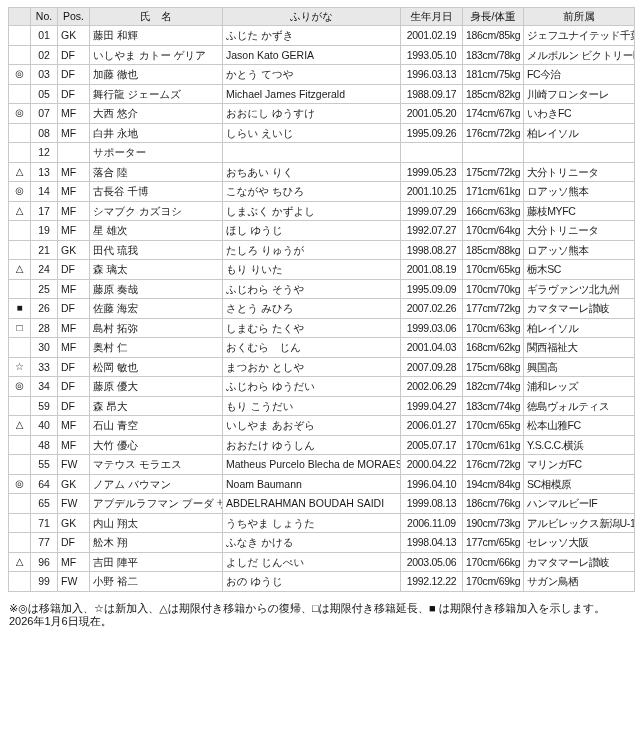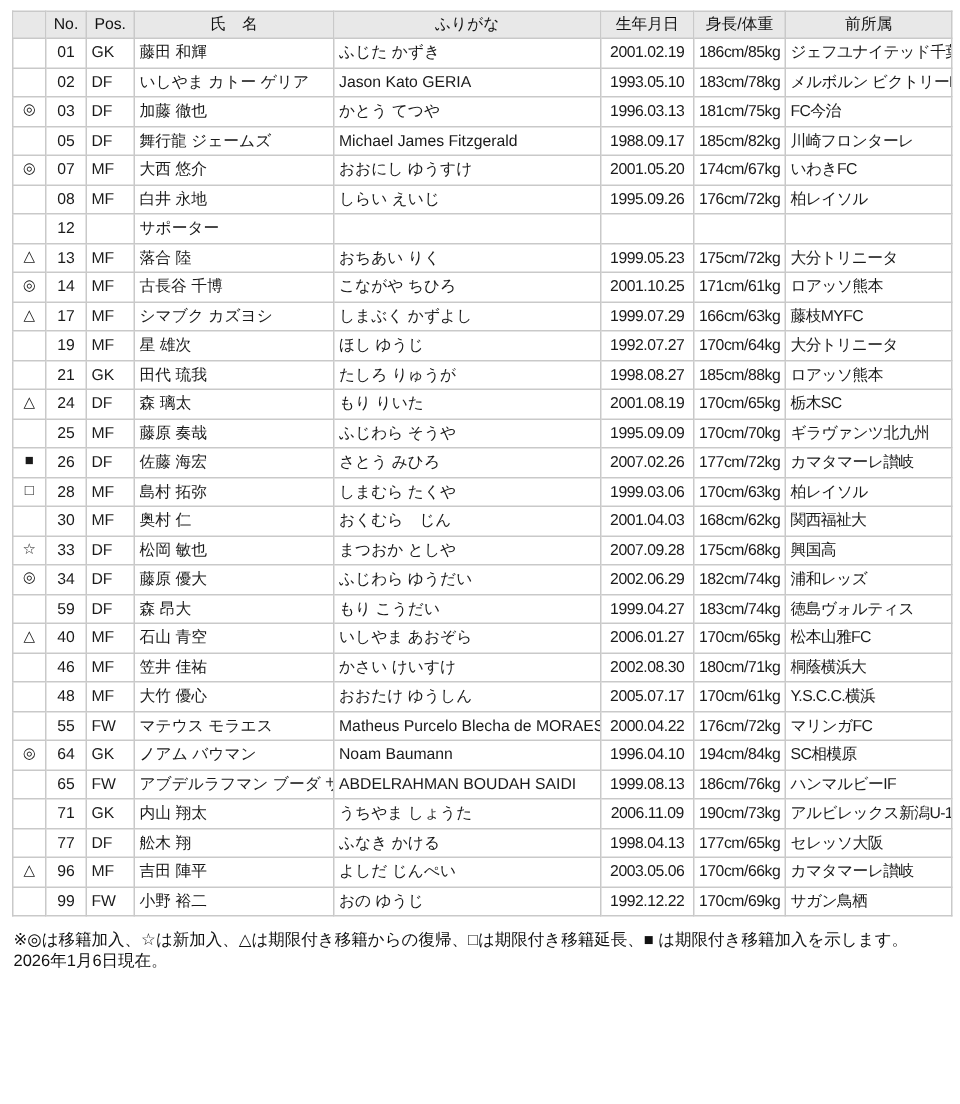--- a/index.html
+++ b/index.html
@@ -296,30 +296,20 @@
           <td class="c-no">40</td>
           <td class="c-pos">MF</td>
           <td class="c-name">石山 青空</td>
           <td class="c-furigana">いしやま あおぞら</td>
           <td class="c-dob">2006.01.27</td>
           <td class="c-hw">170cm/65kg</td>
           <td class="c-prev">松本山雅FC</td>
         </tr>
         <tr>
           <td class="c-sym"></td>
-          <td class="c-no">46</td>
-          <td class="c-pos">MF</td>
-          <td class="c-name">笠井 佳祐</td>
-          <td class="c-furigana">かさい けいすけ</td>
-          <td class="c-dob">2002.08.30</td>
-          <td class="c-hw">180cm/71kg</td>
-          <td class="c-prev">桐蔭横浜大</td>
-        </tr>
-        <tr>
-          <td class="c-sym"></td>
           <td class="c-no">48</td>
           <td class="c-pos">MF</td>
           <td class="c-name">大竹 優心</td>
           <td class="c-furigana">おおたけ ゆうしん</td>
           <td class="c-dob">2005.07.17</td>
           <td class="c-hw">170cm/61kg</td>
           <td class="c-prev">Y.S.C.C.横浜</td>
         </tr>
         <tr>
           <td class="c-sym"></td>

